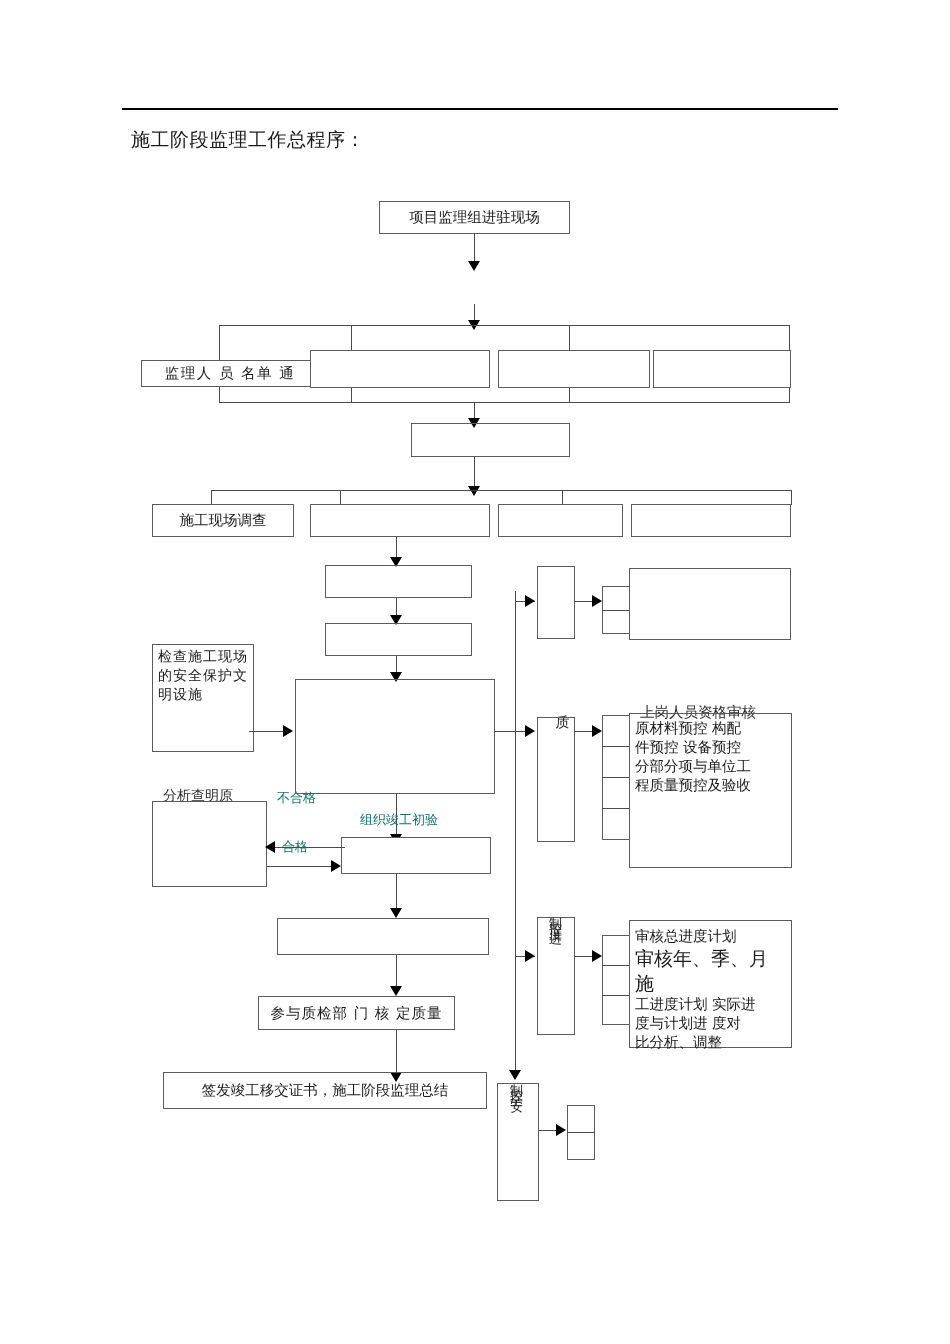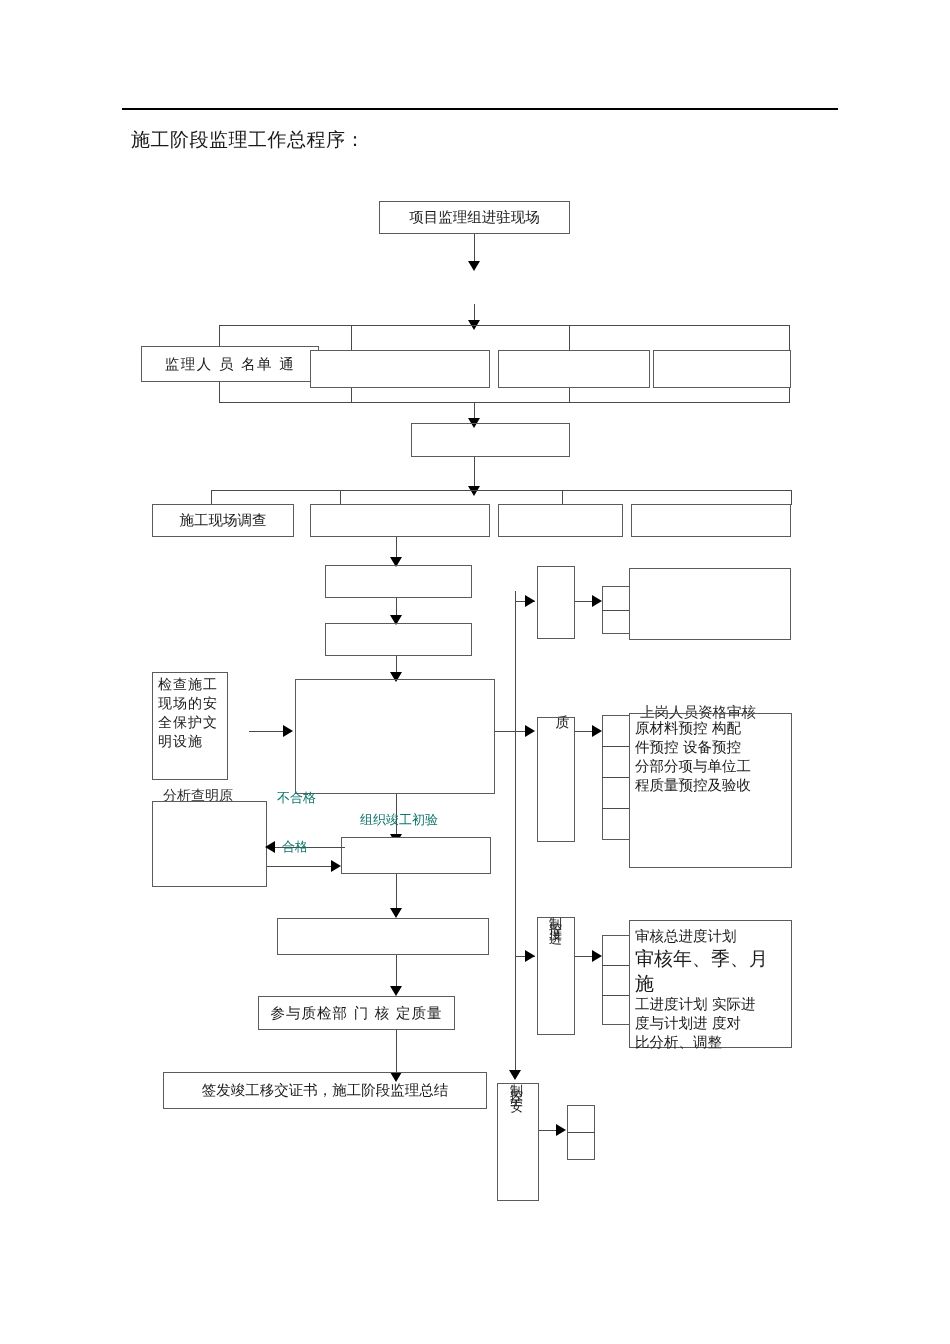--- a/index.html
+++ b/index.html
@@ -75,21 +75,21 @@
   <div class="v" style="left:474px;top:304px;height:20px;"></div>
   <div class="arw-d" style="left:468px;top:320px;"></div>
 
   <div class="h" style="left:219px;top:325px;width:571px;"></div>
   <div class="v" style="left:219px;top:325px;height:77px;"></div>
   <div class="v" style="left:351px;top:325px;height:77px;"></div>
   <div class="v" style="left:569px;top:325px;height:77px;"></div>
   <div class="v" style="left:789px;top:325px;height:77px;"></div>
   <div class="h" style="left:219px;top:402px;width:571px;"></div>
 
-  <div class="box opaque" style="left:141px;top:346px;width:178px;height:36px;letter-spacing:1.5px;">监理人 员 名单 通</div>
+  <div class="box opaque" style="left:141px;top:360px;width:178px;height:27px;letter-spacing:1.5px;">监理人 员 名单 通</div>
   <div class="box opaque empty" style="left:310px;top:350px;width:180px;height:38px;"></div>
   <div class="box opaque empty" style="left:498px;top:350px;width:152px;height:38px;"></div>
   <div class="box opaque empty" style="left:653px;top:350px;width:138px;height:38px;"></div>
 
   <div class="v" style="left:474px;top:402px;height:20px;"></div>
   <div class="arw-d" style="left:468px;top:418px;"></div>
 
   <div class="box empty" style="left:411px;top:423px;width:159px;height:34px;"></div>
   <div class="v" style="left:474px;top:457px;height:33px;"></div>
   <div class="arw-d" style="left:468px;top:486px;"></div>
@@ -111,21 +111,21 @@
   <div class="box empty" style="left:325px;top:565px;width:147px;height:33px;"></div>
   <div class="v" style="left:396px;top:598px;height:22px;"></div>
   <div class="arw-d" style="left:390px;top:615px;"></div>
 
   <div class="box empty" style="left:325px;top:623px;width:147px;height:33px;"></div>
   <div class="v" style="left:396px;top:656px;height:22px;"></div>
   <div class="arw-d" style="left:390px;top:672px;"></div>
 
   <div class="box empty" style="left:295px;top:679px;width:200px;height:115px;"></div>
 
-  <div class="box ml" style="left:152px;top:672px;width:76px;height:108px;">
+  <div class="box ml" style="left:152px;top:644px;width:102px;height:108px;">
     <span style="font-size:14px;letter-spacing:1px;">检查施工现场的安全保护文明设施</span>
   </div>
   <div class="h" style="left:249px;top:731px;width:36px;"></div>
   <div class="arw-r" style="left:283px;top:725px;"></div>
 
   <div class="h" style="left:495px;top:731px;width:32px;"></div>
   <div class="arw-r" style="left:525px;top:725px;"></div>
 
   <div class="lbl" style="left:277px;top:791px;">不合格</div>
 

